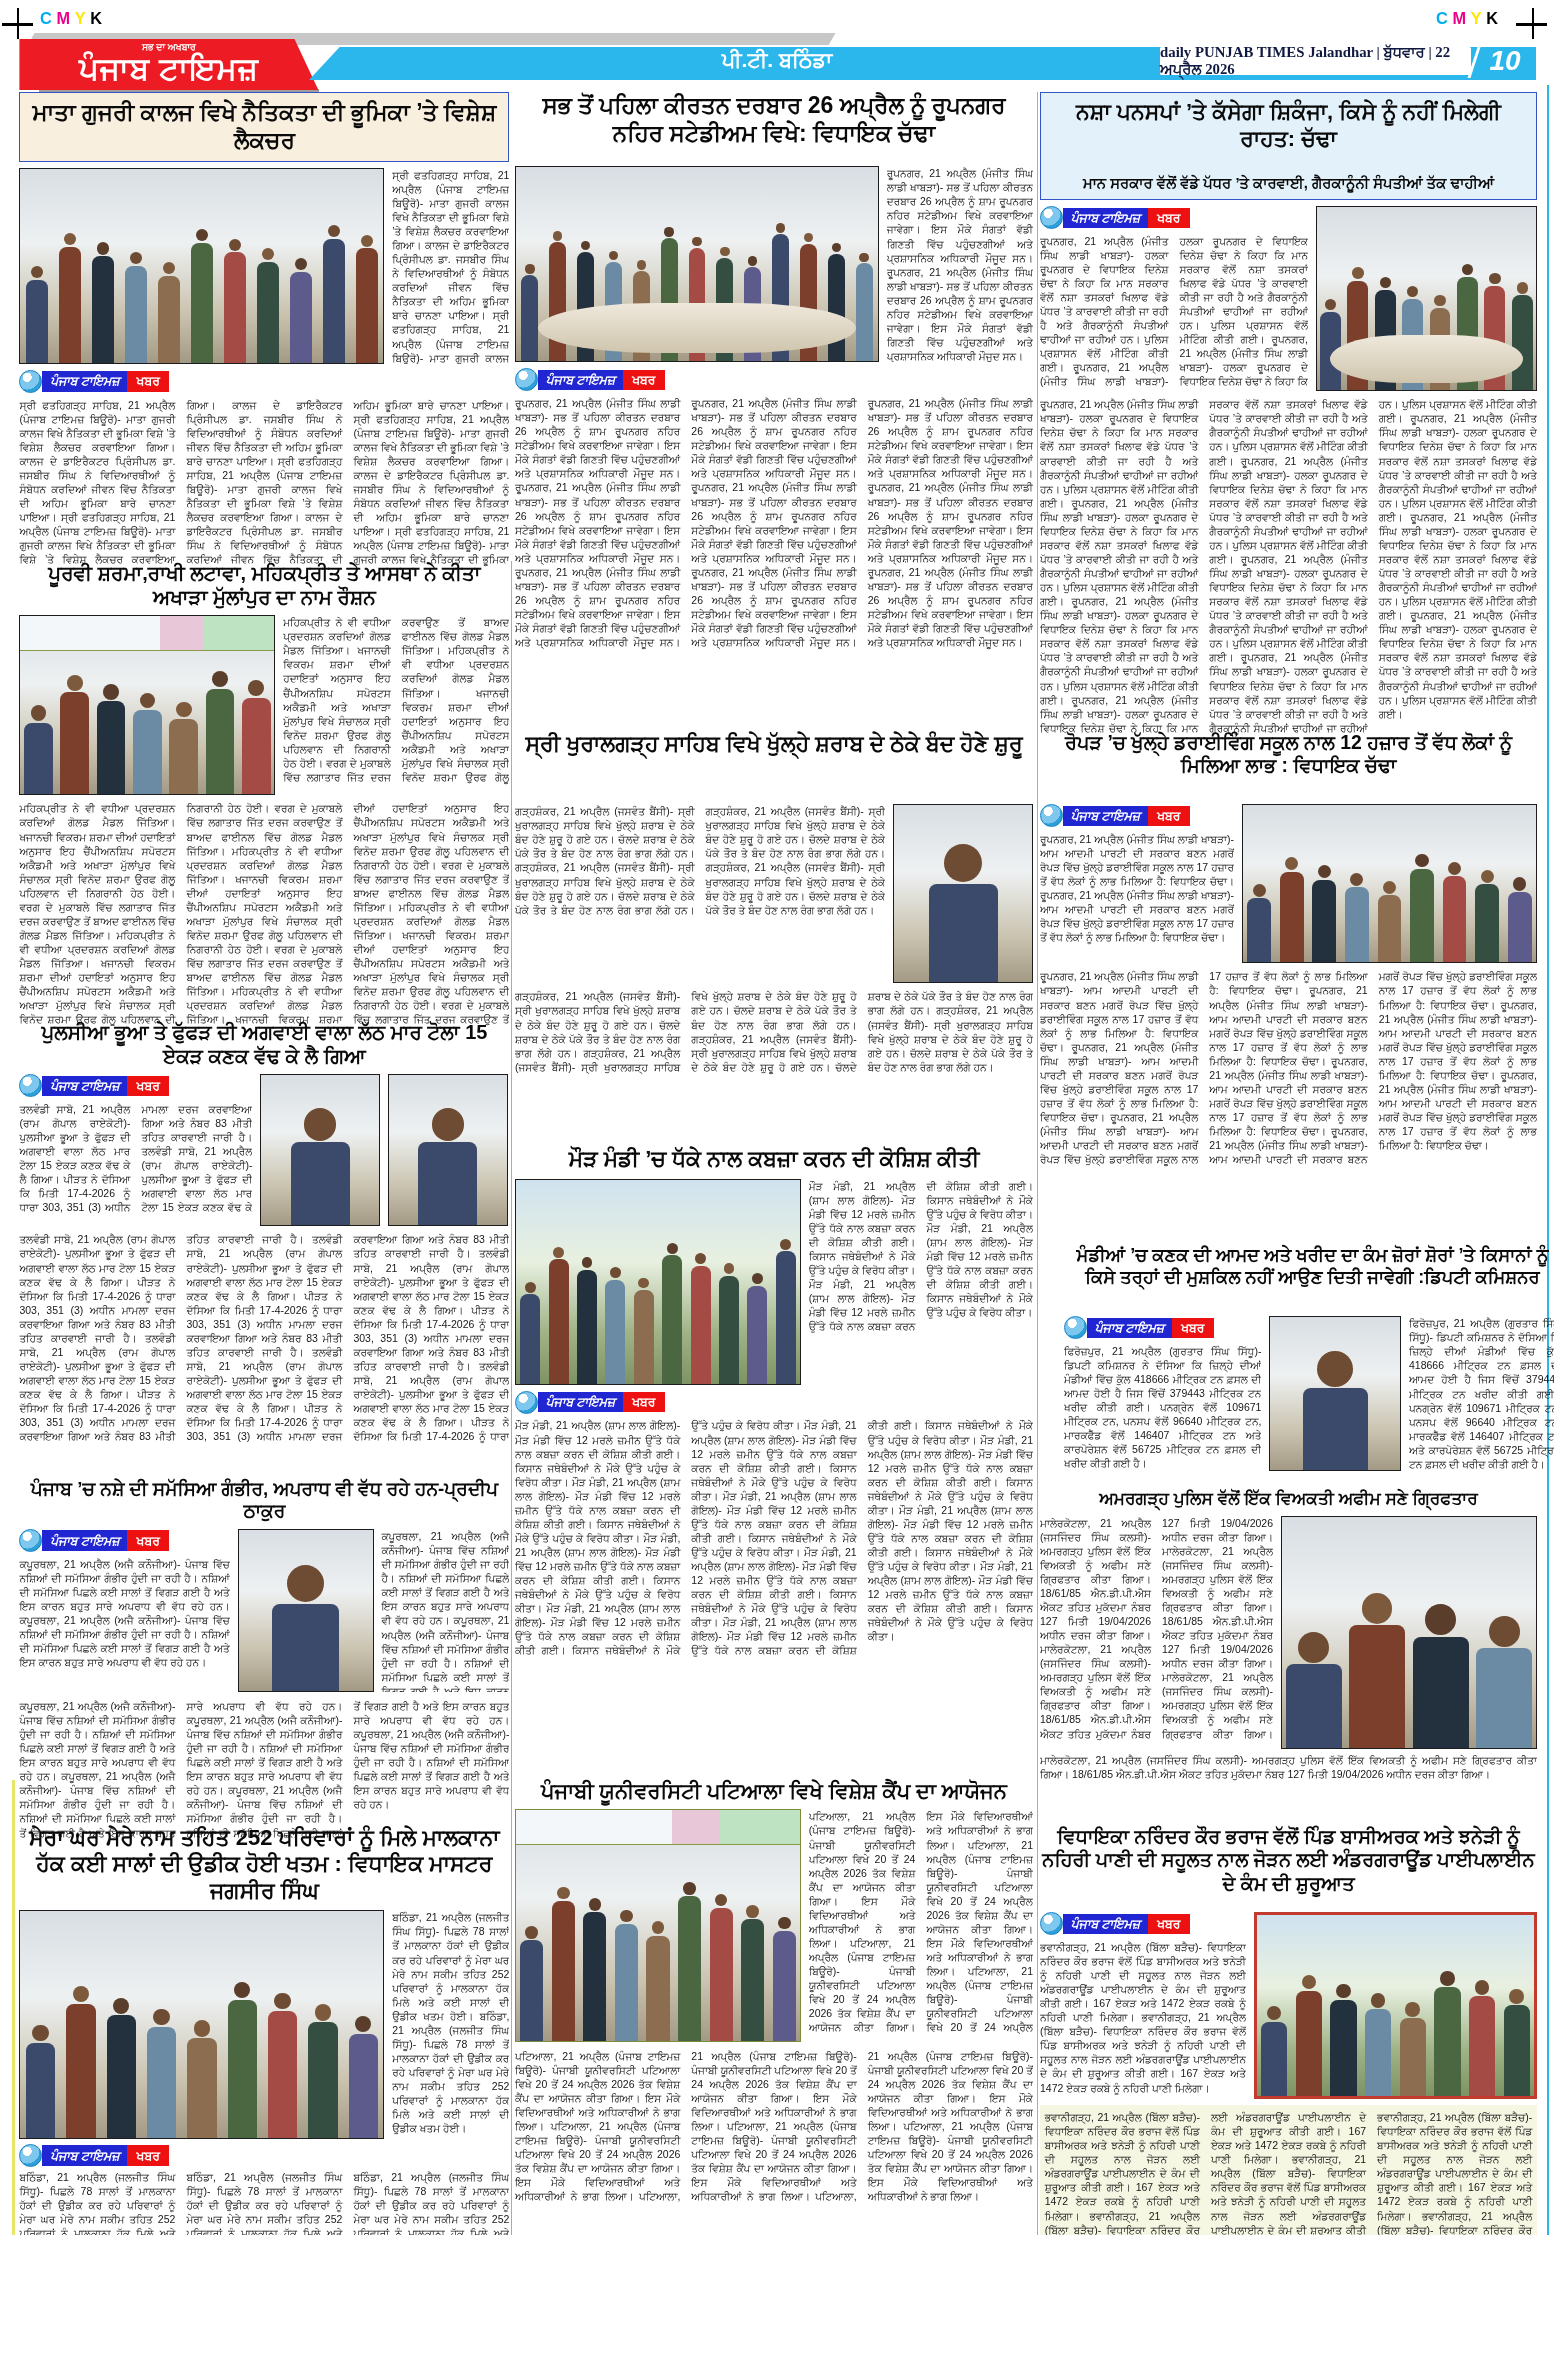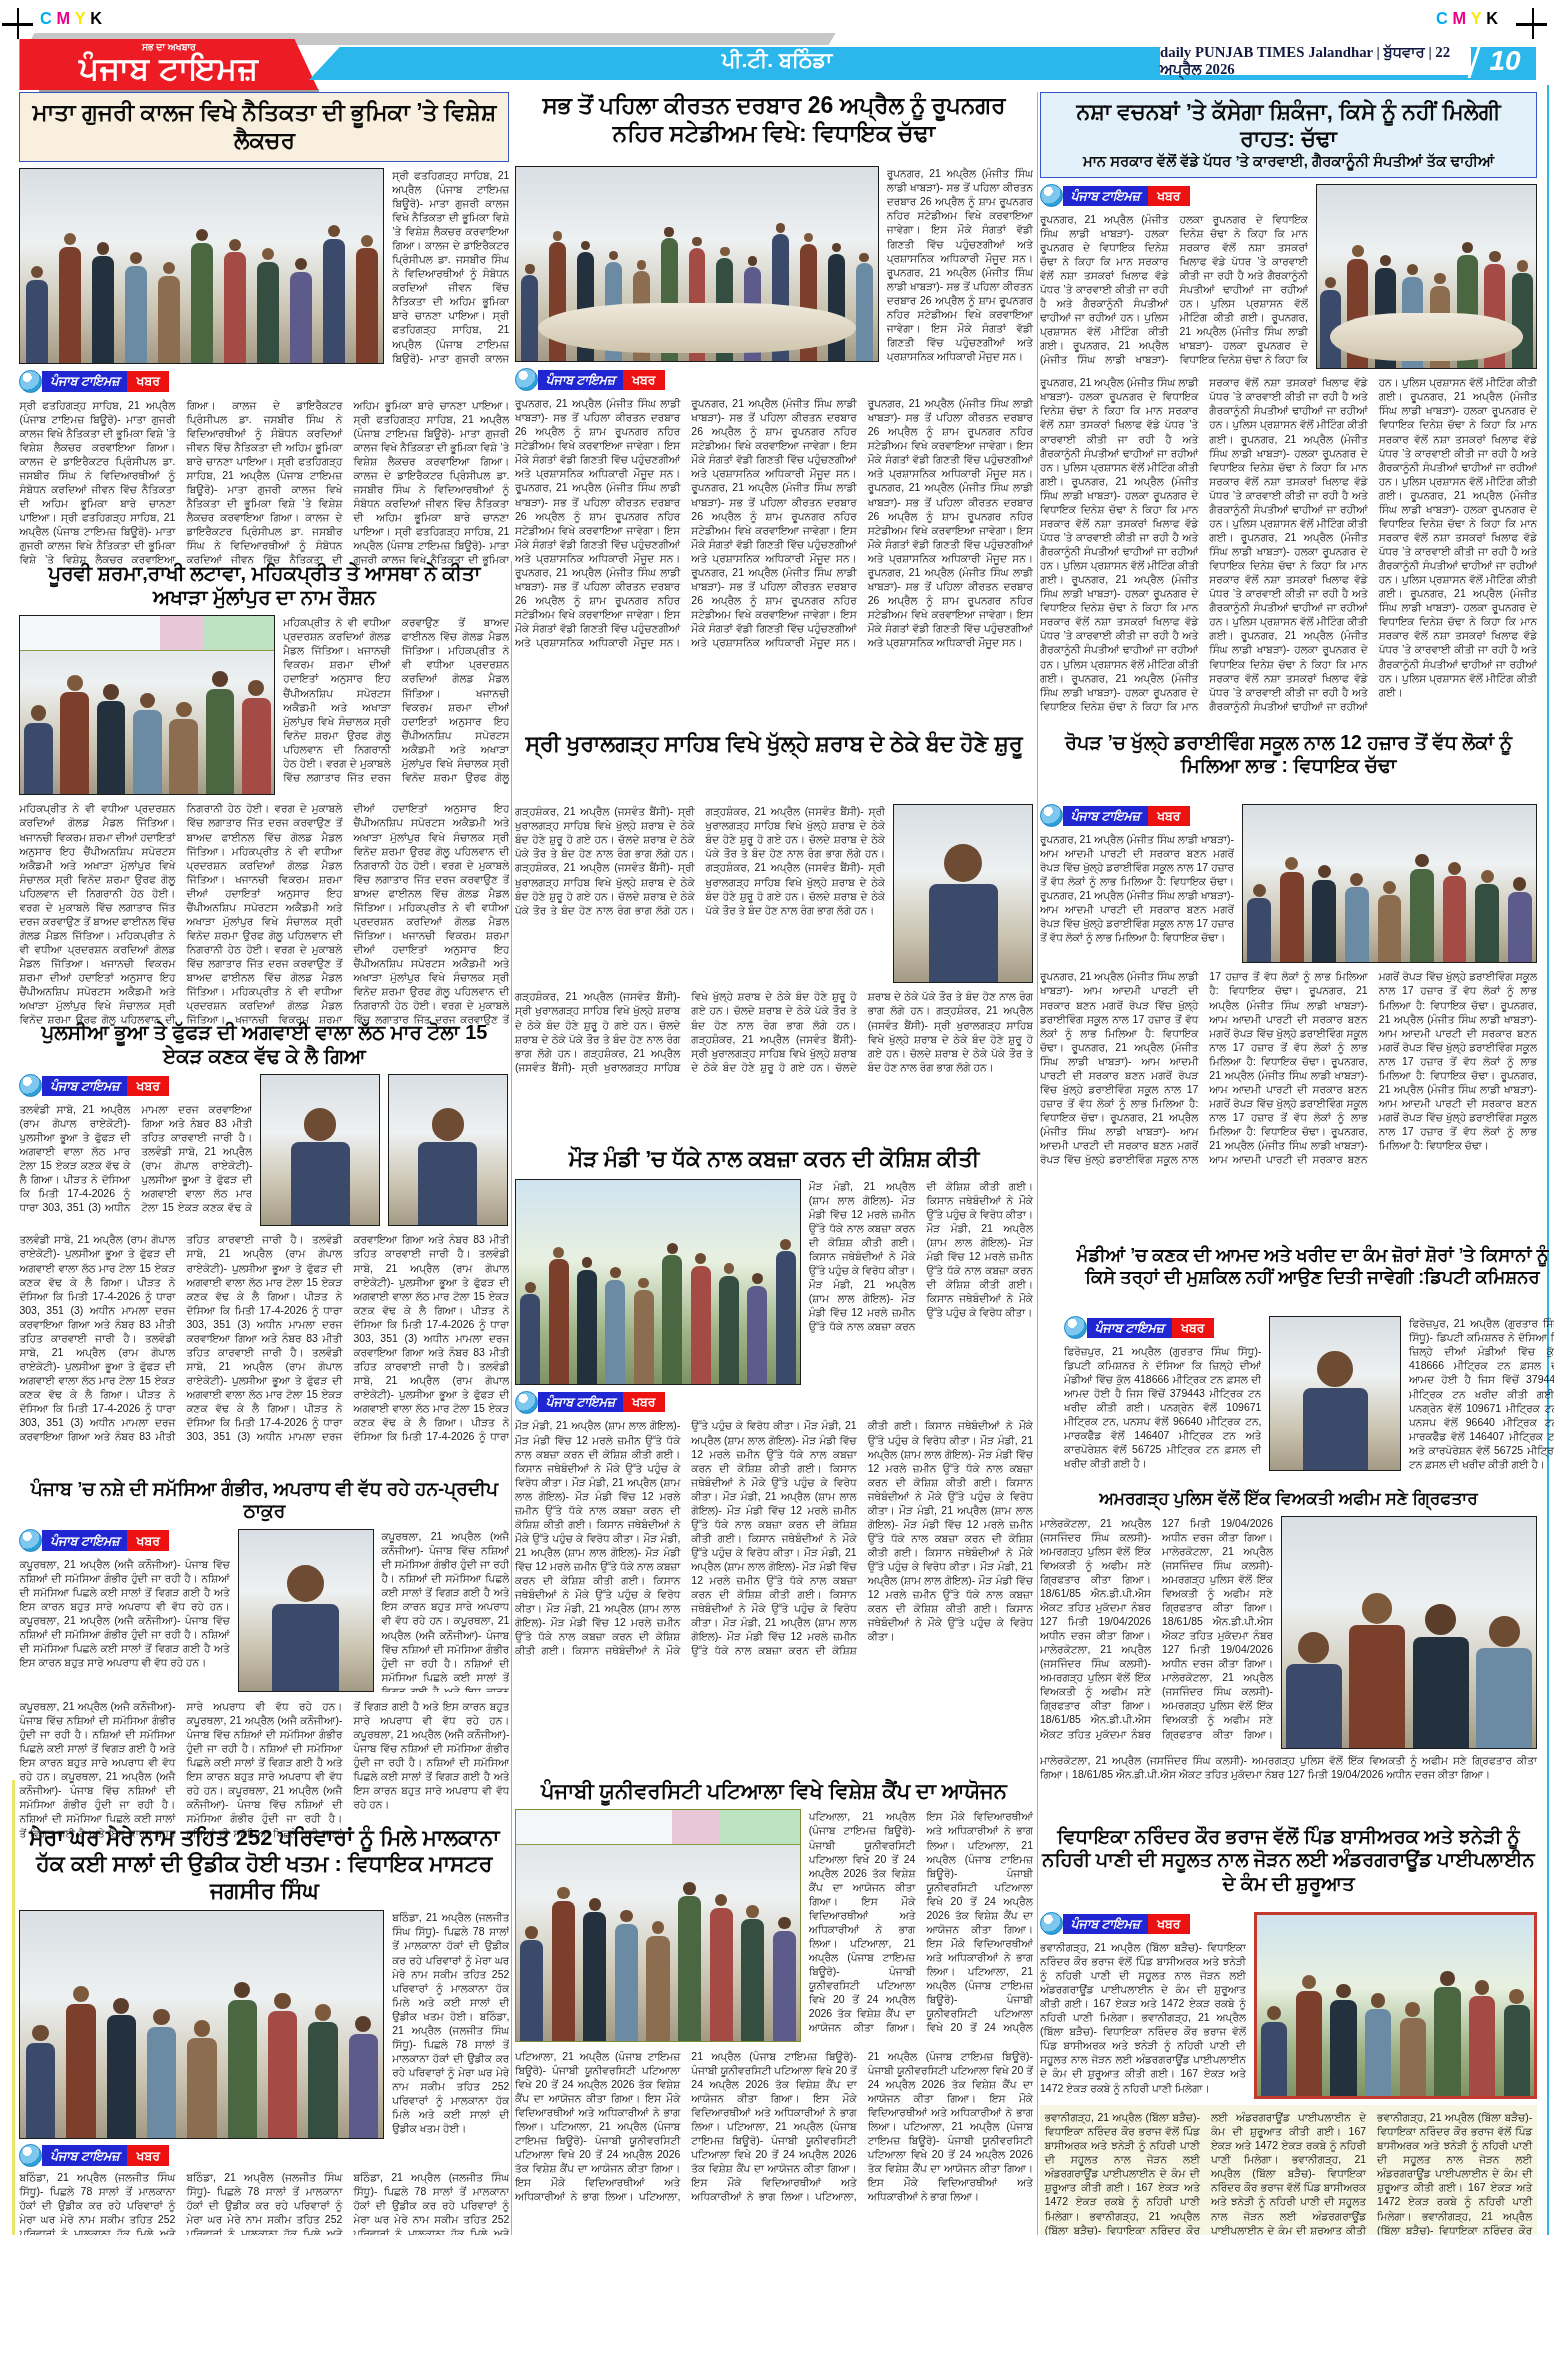--- a/index.html
+++ b/index.html
@@ -27,21 +27,21 @@
            font-family:"Liberation Serif", serif;font-weight:bold;font-size:14.8px;color:#10193f;}
   .pagenum{position:absolute;left:1478px;top:44px;width:54px;height:34px;color:#fff;
            font-size:28px;font-weight:bold;font-style:italic;text-align:center;line-height:34px;}
   .pagenum::before{content:"";position:absolute;left:-4.7px;top:0;bottom:0;width:3.1px;background:#fff;transform:skewX(-18deg);}
   
   .art{position:absolute;}
   .hl{font-weight:bold;color:#0a0a0a;line-height:1.2;text-align:center;}
   .hl-box{border:1.6px solid #3353c6;padding:6.2px 7.8px;box-sizing:border-box;}
   .cream{background:#f8efdf;}
   .lblue{background:#e3f2fa;}
-  .sub{font-size:14.8px;font-weight:bold;margin-top:1px;}
+  .sub{font-size:14.8px;font-weight:bold;margin-top:23px;}
   .row{display:flex;gap:7.8px;margin-top:6.2px;}
   .stack{display:flex;flex-direction:column;gap:4.7px;}
   .body-txt{font-size:10.5px;line-height:1.34;text-align:justify;color:#161616;overflow:hidden;}
   .cols-3{column-count:3;column-gap:11px;}
   .cols-2{column-count:2;column-gap:11px;}
   .fill{overflow:hidden;}
   
   .badge{display:flex;align-items:center;height:23px;flex:0 0 auto;}
   .badge .logo{width:23px;height:23px;border-radius:50%;flex:0 0 23px;box-sizing:border-box;
     background:radial-gradient(circle at 34% 30%,#ffffff 0 22%,#7ec8f0 23% 60%,#2f9fd8 61% 100%);
@@ -218,21 +218,21 @@
     <div class="badge" style="margin-top:6.2px;">
       <span class="logo"></span>
       <span class="brand">ਪੰਜਾਬ ਟਾਇਮਜ਼</span>
       <span class="tag">ਖਬਰ</span>
     </div>
     <div class="body-txt cols-3 fill" style="height:311px;margin-top:4.7px;">ਰੂਪਨਗਰ, 21 ਅਪ੍ਰੈਲ (ਮੰਜੀਤ ਸਿੰਘ ਲਾਡੀ ਖਾਬੜਾ)- ਸਭ ਤੋਂ ਪਹਿਲਾ ਕੀਰਤਨ ਦਰਬਾਰ 26 ਅਪ੍ਰੈਲ ਨੂੰ ਸ਼ਾਮ ਰੂਪਨਗਰ ਨਹਿਰ ਸਟੇਡੀਅਮ ਵਿਖੇ ਕਰਵਾਇਆ ਜਾਵੇਗਾ। ਇਸ ਮੌਕੇ ਸੰਗਤਾਂ ਵੱਡੀ ਗਿਣਤੀ ਵਿੱਚ ਪਹੁੰਚਣਗੀਆਂ ਅਤੇ ਪ੍ਰਸ਼ਾਸਨਿਕ ਅਧਿਕਾਰੀ ਮੌਜੂਦ ਸਨ। ਰੂਪਨਗਰ, 21 ਅਪ੍ਰੈਲ (ਮੰਜੀਤ ਸਿੰਘ ਲਾਡੀ ਖਾਬੜਾ)- ਸਭ ਤੋਂ ਪਹਿਲਾ ਕੀਰਤਨ ਦਰਬਾਰ 26 ਅਪ੍ਰੈਲ ਨੂੰ ਸ਼ਾਮ ਰੂਪਨਗਰ ਨਹਿਰ ਸਟੇਡੀਅਮ ਵਿਖੇ ਕਰਵਾਇਆ ਜਾਵੇਗਾ। ਇਸ ਮੌਕੇ ਸੰਗਤਾਂ ਵੱਡੀ ਗਿਣਤੀ ਵਿੱਚ ਪਹੁੰਚਣਗੀਆਂ ਅਤੇ ਪ੍ਰਸ਼ਾਸਨਿਕ ਅਧਿਕਾਰੀ ਮੌਜੂਦ ਸਨ। ਰੂਪਨਗਰ, 21 ਅਪ੍ਰੈਲ (ਮੰਜੀਤ ਸਿੰਘ ਲਾਡੀ ਖਾਬੜਾ)- ਸਭ ਤੋਂ ਪਹਿਲਾ ਕੀਰਤਨ ਦਰਬਾਰ 26 ਅਪ੍ਰੈਲ ਨੂੰ ਸ਼ਾਮ ਰੂਪਨਗਰ ਨਹਿਰ ਸਟੇਡੀਅਮ ਵਿਖੇ ਕਰਵਾਇਆ ਜਾਵੇਗਾ। ਇਸ ਮੌਕੇ ਸੰਗਤਾਂ ਵੱਡੀ ਗਿਣਤੀ ਵਿੱਚ ਪਹੁੰਚਣਗੀਆਂ ਅਤੇ ਪ੍ਰਸ਼ਾਸਨਿਕ ਅਧਿਕਾਰੀ ਮੌਜੂਦ ਸਨ। ਰੂਪਨਗਰ, 21 ਅਪ੍ਰੈਲ (ਮੰਜੀਤ ਸਿੰਘ ਲਾਡੀ ਖਾਬੜਾ)- ਸਭ ਤੋਂ ਪਹਿਲਾ ਕੀਰਤਨ ਦਰਬਾਰ 26 ਅਪ੍ਰੈਲ ਨੂੰ ਸ਼ਾਮ ਰੂਪਨਗਰ ਨਹਿਰ ਸਟੇਡੀਅਮ ਵਿਖੇ ਕਰਵਾਇਆ ਜਾਵੇਗਾ। ਇਸ ਮੌਕੇ ਸੰਗਤਾਂ ਵੱਡੀ ਗਿਣਤੀ ਵਿੱਚ ਪਹੁੰਚਣਗੀਆਂ ਅਤੇ ਪ੍ਰਸ਼ਾਸਨਿਕ ਅਧਿਕਾਰੀ ਮੌਜੂਦ ਸਨ। ਰੂਪਨਗਰ, 21 ਅਪ੍ਰੈਲ (ਮੰਜੀਤ ਸਿੰਘ ਲਾਡੀ ਖਾਬੜਾ)- ਸਭ ਤੋਂ ਪਹਿਲਾ ਕੀਰਤਨ ਦਰਬਾਰ 26 ਅਪ੍ਰੈਲ ਨੂੰ ਸ਼ਾਮ ਰੂਪਨਗਰ ਨਹਿਰ ਸਟੇਡੀਅਮ ਵਿਖੇ ਕਰਵਾਇਆ ਜਾਵੇਗਾ। ਇਸ ਮੌਕੇ ਸੰਗਤਾਂ ਵੱਡੀ ਗਿਣਤੀ ਵਿੱਚ ਪਹੁੰਚਣਗੀਆਂ ਅਤੇ ਪ੍ਰਸ਼ਾਸਨਿਕ ਅਧਿਕਾਰੀ ਮੌਜੂਦ ਸਨ। ਰੂਪਨਗਰ, 21 ਅਪ੍ਰੈਲ (ਮੰਜੀਤ ਸਿੰਘ ਲਾਡੀ ਖਾਬੜਾ)- ਸਭ ਤੋਂ ਪਹਿਲਾ ਕੀਰਤਨ ਦਰਬਾਰ 26 ਅਪ੍ਰੈਲ ਨੂੰ ਸ਼ਾਮ ਰੂਪਨਗਰ ਨਹਿਰ ਸਟੇਡੀਅਮ ਵਿਖੇ ਕਰਵਾਇਆ ਜਾਵੇਗਾ। ਇਸ ਮੌਕੇ ਸੰਗਤਾਂ ਵੱਡੀ ਗਿਣਤੀ ਵਿੱਚ ਪਹੁੰਚਣਗੀਆਂ ਅਤੇ ਪ੍ਰਸ਼ਾਸਨਿਕ ਅਧਿਕਾਰੀ ਮੌਜੂਦ ਸਨ। ਰੂਪਨਗਰ, 21 ਅਪ੍ਰੈਲ (ਮੰਜੀਤ ਸਿੰਘ ਲਾਡੀ ਖਾਬੜਾ)- ਸਭ ਤੋਂ ਪਹਿਲਾ ਕੀਰਤਨ ਦਰਬਾਰ 26 ਅਪ੍ਰੈਲ ਨੂੰ ਸ਼ਾਮ ਰੂਪਨਗਰ ਨਹਿਰ ਸਟੇਡੀਅਮ ਵਿਖੇ ਕਰਵਾਇਆ ਜਾਵੇਗਾ। ਇਸ ਮੌਕੇ ਸੰਗਤਾਂ ਵੱਡੀ ਗਿਣਤੀ ਵਿੱਚ ਪਹੁੰਚਣਗੀਆਂ ਅਤੇ ਪ੍ਰਸ਼ਾਸਨਿਕ ਅਧਿਕਾਰੀ ਮੌਜੂਦ ਸਨ। ਰੂਪਨਗਰ, 21 ਅਪ੍ਰੈਲ (ਮੰਜੀਤ ਸਿੰਘ ਲਾਡੀ ਖਾਬੜਾ)- ਸਭ ਤੋਂ ਪਹਿਲਾ ਕੀਰਤਨ ਦਰਬਾਰ 26 ਅਪ੍ਰੈਲ ਨੂੰ ਸ਼ਾਮ ਰੂਪਨਗਰ ਨਹਿਰ ਸਟੇਡੀਅਮ ਵਿਖੇ ਕਰਵਾਇਆ ਜਾਵੇਗਾ। ਇਸ ਮੌਕੇ ਸੰਗਤਾਂ ਵੱਡੀ ਗਿਣਤੀ ਵਿੱਚ ਪਹੁੰਚਣਗੀਆਂ ਅਤੇ ਪ੍ਰਸ਼ਾਸਨਿਕ ਅਧਿਕਾਰੀ ਮੌਜੂਦ ਸਨ। ਰੂਪਨਗਰ, 21 ਅਪ੍ਰੈਲ (ਮੰਜੀਤ ਸਿੰਘ ਲਾਡੀ ਖਾਬੜਾ)- ਸਭ ਤੋਂ ਪਹਿਲਾ ਕੀਰਤਨ ਦਰਬਾਰ 26 ਅਪ੍ਰੈਲ ਨੂੰ ਸ਼ਾਮ ਰੂਪਨਗਰ ਨਹਿਰ ਸਟੇਡੀਅਮ ਵਿਖੇ ਕਰਵਾਇਆ ਜਾਵੇਗਾ। ਇਸ ਮੌਕੇ ਸੰਗਤਾਂ ਵੱਡੀ ਗਿਣਤੀ ਵਿੱਚ ਪਹੁੰਚਣਗੀਆਂ ਅਤੇ ਪ੍ਰਸ਼ਾਸਨਿਕ ਅਧਿਕਾਰੀ ਮੌਜੂਦ ਸਨ।</div>
   </div>
 
   <div class="art" style="left:1040px;top:92px;width:497px;">
     <div class="hl hl-box lblue" style="font-size:22px;">
-      <div>ਨਸ਼ਾ ਵਚਨਬਾਂ ’ਤੇ ਕੱਸੇਗਾ ਸ਼ਿਕੰਜਾ, ਕਿਸੇ ਨੂੰ ਨਹੀਂ ਮਿਲੇਗੀ ਰਾਹਤ: ਚੱਢਾ</div>
+      <div>ਨਸ਼ਾ ਪਨਸਪਾਂ ’ਤੇ ਕੱਸੇਗਾ ਸ਼ਿਕੰਜਾ, ਕਿਸੇ ਨੂੰ ਨਹੀਂ ਮਿਲੇਗੀ ਰਾਹਤ: ਚੱਢਾ</div>
       <div class="sub">ਮਾਨ ਸਰਕਾਰ ਵੱਲੋਂ ਵੱਡੇ ਪੱਧਰ ’ਤੇ ਕਾਰਵਾਈ, ਗੈਰਕਾਨੂੰਨੀ ਸੰਪਤੀਆਂ ਤੱਕ ਢਾਹੀਆਂ</div>
     </div>
     <div class="row">
       <div class="stack" style="width:268px;">
         <div class="badge">
           <span class="logo"></span>
           <span class="brand">ਪੰਜਾਬ ਟਾਇਮਜ਼</span>
           <span class="tag">ਖਬਰ</span>
         </div>
         <div class="body-txt cols-2 fill" style="height:155px;">ਰੂਪਨਗਰ, 21 ਅਪ੍ਰੈਲ (ਮੰਜੀਤ ਸਿੰਘ ਲਾਡੀ ਖਾਬੜਾ)- ਹਲਕਾ ਰੂਪਨਗਰ ਦੇ ਵਿਧਾਇਕ ਦਿਨੇਸ਼ ਚੱਢਾ ਨੇ ਕਿਹਾ ਕਿ ਮਾਨ ਸਰਕਾਰ ਵੱਲੋਂ ਨਸ਼ਾ ਤਸਕਰਾਂ ਖਿਲਾਫ ਵੱਡੇ ਪੱਧਰ ’ਤੇ ਕਾਰਵਾਈ ਕੀਤੀ ਜਾ ਰਹੀ ਹੈ ਅਤੇ ਗੈਰਕਾਨੂੰਨੀ ਸੰਪਤੀਆਂ ਢਾਹੀਆਂ ਜਾ ਰਹੀਆਂ ਹਨ। ਪੁਲਿਸ ਪ੍ਰਸ਼ਾਸਨ ਵੱਲੋਂ ਮੀਟਿੰਗ ਕੀਤੀ ਗਈ। ਰੂਪਨਗਰ, 21 ਅਪ੍ਰੈਲ (ਮੰਜੀਤ ਸਿੰਘ ਲਾਡੀ ਖਾਬੜਾ)- ਹਲਕਾ ਰੂਪਨਗਰ ਦੇ ਵਿਧਾਇਕ ਦਿਨੇਸ਼ ਚੱਢਾ ਨੇ ਕਿਹਾ ਕਿ ਮਾਨ ਸਰਕਾਰ ਵੱਲੋਂ ਨਸ਼ਾ ਤਸਕਰਾਂ ਖਿਲਾਫ ਵੱਡੇ ਪੱਧਰ ’ਤੇ ਕਾਰਵਾਈ ਕੀਤੀ ਜਾ ਰਹੀ ਹੈ ਅਤੇ ਗੈਰਕਾਨੂੰਨੀ ਸੰਪਤੀਆਂ ਢਾਹੀਆਂ ਜਾ ਰਹੀਆਂ ਹਨ। ਪੁਲਿਸ ਪ੍ਰਸ਼ਾਸਨ ਵੱਲੋਂ ਮੀਟਿੰਗ ਕੀਤੀ ਗਈ। ਰੂਪਨਗਰ, 21 ਅਪ੍ਰੈਲ (ਮੰਜੀਤ ਸਿੰਘ ਲਾਡੀ ਖਾਬੜਾ)- ਹਲਕਾ ਰੂਪਨਗਰ ਦੇ ਵਿਧਾਇਕ ਦਿਨੇਸ਼ ਚੱਢਾ ਨੇ ਕਿਹਾ ਕਿ ਮਾਨ ਸਰਕਾਰ ਵੱਲੋਂ ਨਸ਼ਾ ਤਸਕਰਾਂ ਖਿਲਾਫ ਵੱਡੇ ਪੱਧਰ ’ਤੇ ਕਾਰਵਾਈ ਕੀਤੀ ਜਾ ਰਹੀ ਹੈ ਅਤੇ ਗੈਰਕਾਨੂੰਨੀ ਸੰਪਤੀਆਂ ਢਾਹੀਆਂ ਜਾ ਰਹੀਆਂ ਹਨ। ਪੁਲਿਸ ਪ੍ਰਸ਼ਾਸਨ ਵੱਲੋਂ ਮੀਟਿੰਗ ਕੀਤੀ ਗਈ।</div>

